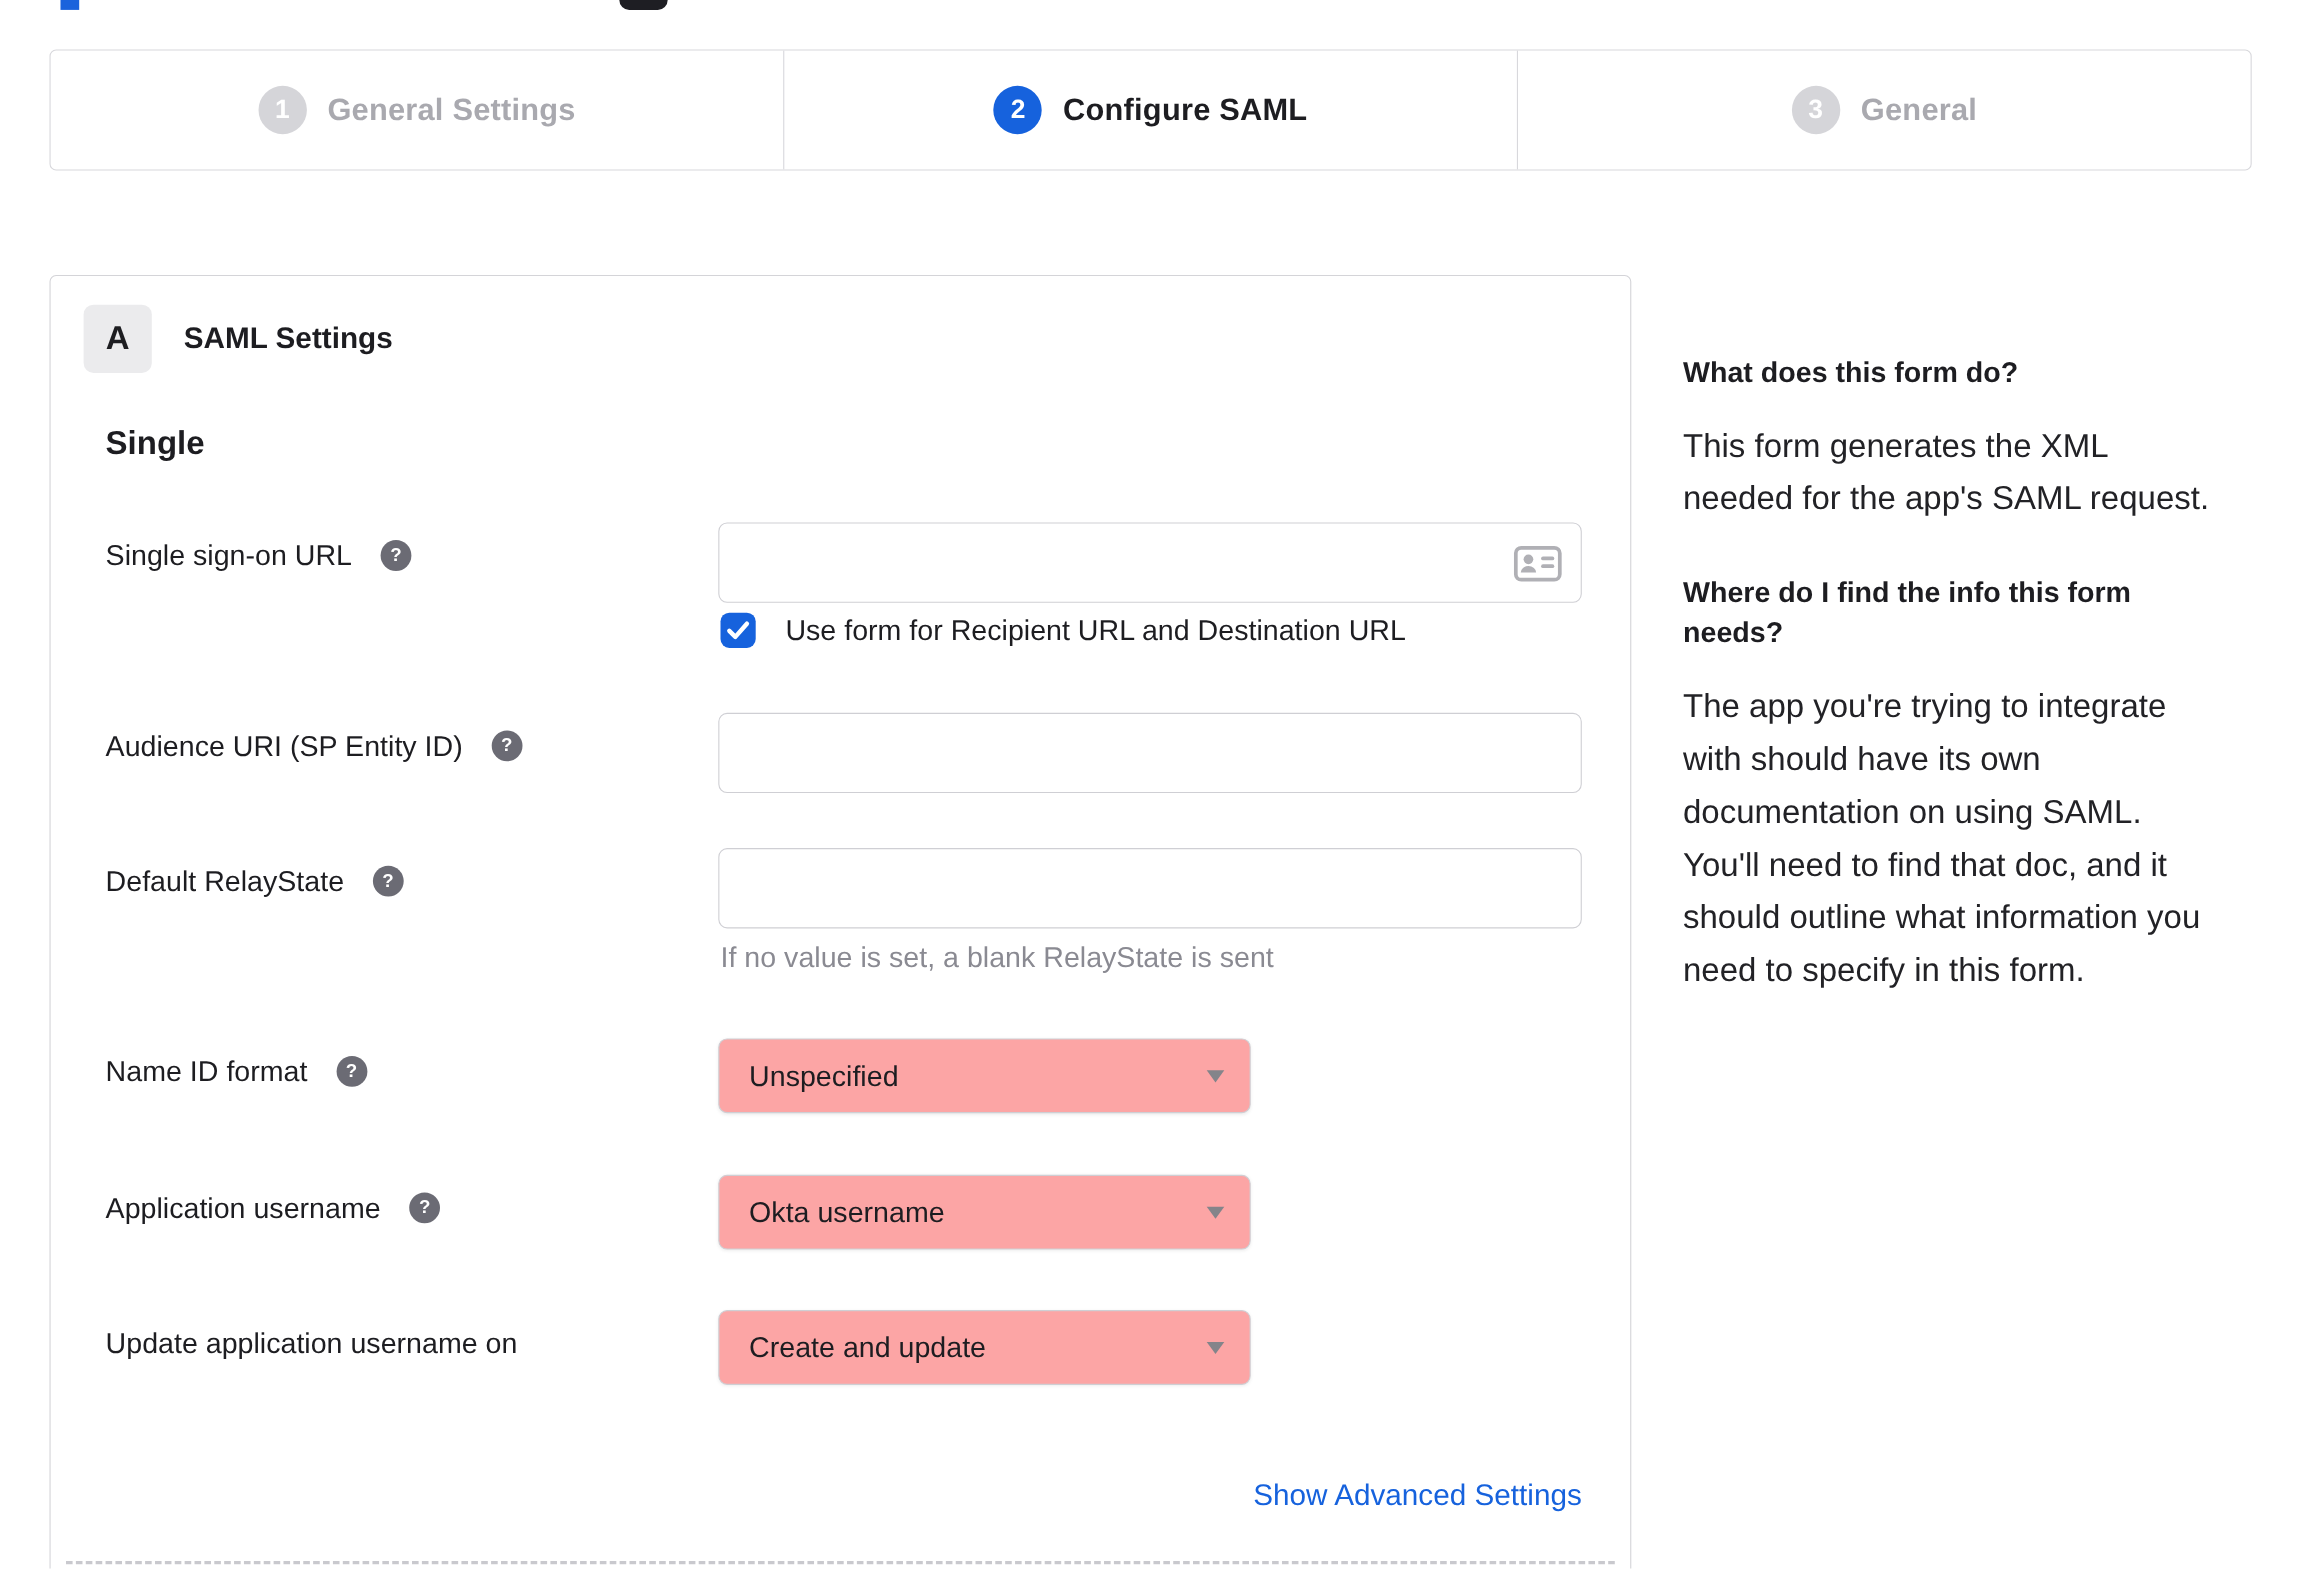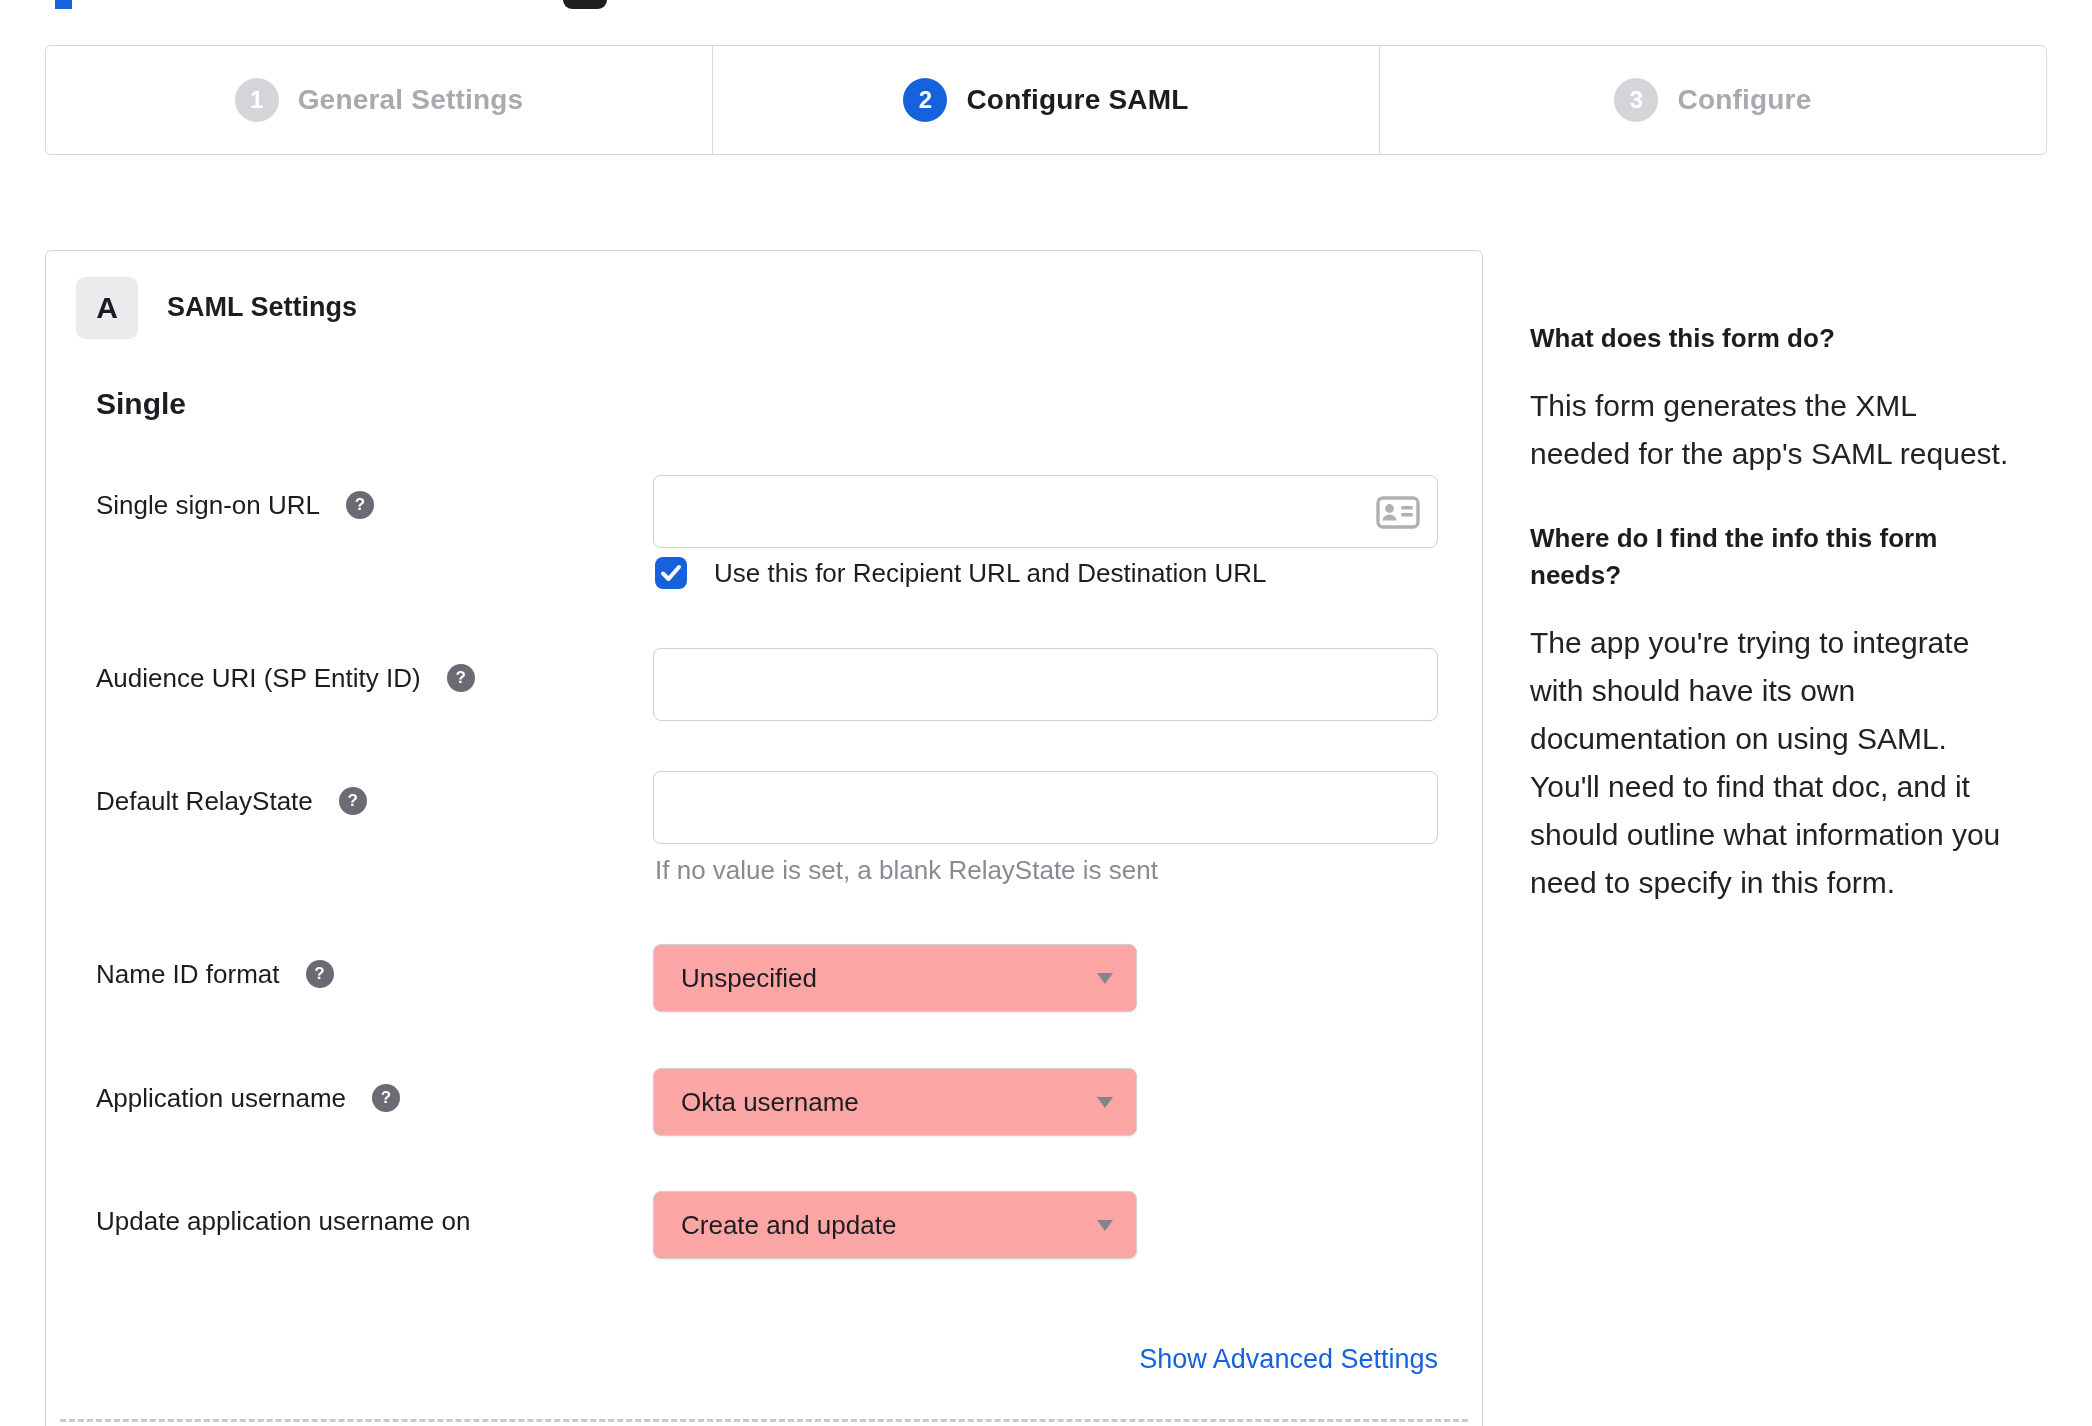--- a/index.html
+++ b/index.html
@@ -105,21 +105,21 @@
   <div class="step interact">
     <span class="step-circle">1</span>
     <span class="step-label">General Settings</span>
   </div>
   <div class="step active interact">
     <span class="step-circle">2</span>
     <span class="step-label">Configure SAML</span>
   </div>
   <div class="step interact">
     <span class="step-circle">3</span>
-    <span class="step-label">Configure</span>
+    <span class="step-label">General</span>
   </div>
 </div>
 
 <div class="panel">
 
   <div class="badge-a">A</div>
   <div class="section-title">SAML Settings</div>
   <div class="group-heading">Single</div>
 
   <div class="field-label" style="top:237px">
@@ -136,21 +136,21 @@
       <rect x="25" y="17" width="12" height="3.4" rx="1.7" fill="#b0b0b5"></rect>
     </svg>
   </div>
 
   <div class="checkbox-row">
     <span class="checkbox interact">
       <svg width="22" height="18" viewBox="0 0 22 18">
         <polyline points="3,9.5 8.5,15 19,3" fill="none" stroke="#ffffff" stroke-width="4" stroke-linecap="round" stroke-linejoin="round"></polyline>
       </svg>
     </span>
-    <span class="checkbox-label">Use this for Recipient URL and Destination URL</span>
+    <span class="checkbox-label">Use form for Recipient URL and Destination URL</span>
   </div>
 
   <div class="field-label" style="top:410px">
     <span>Audience URI (SP Entity ID)</span>
     <span class="help-icon interact">?</span>
   </div>
   <div class="input-wrap" style="top:397px">
     <input class="text-input" type="text" value="" style="">
   </div>
 

